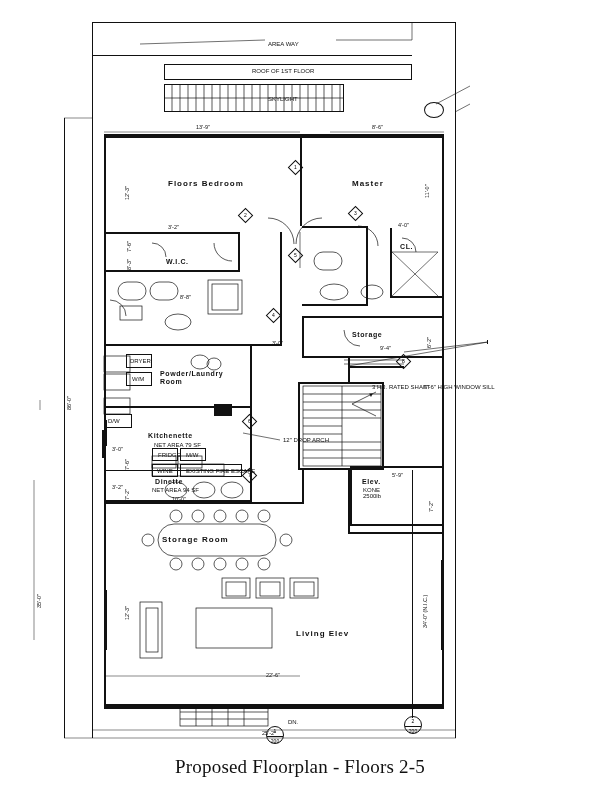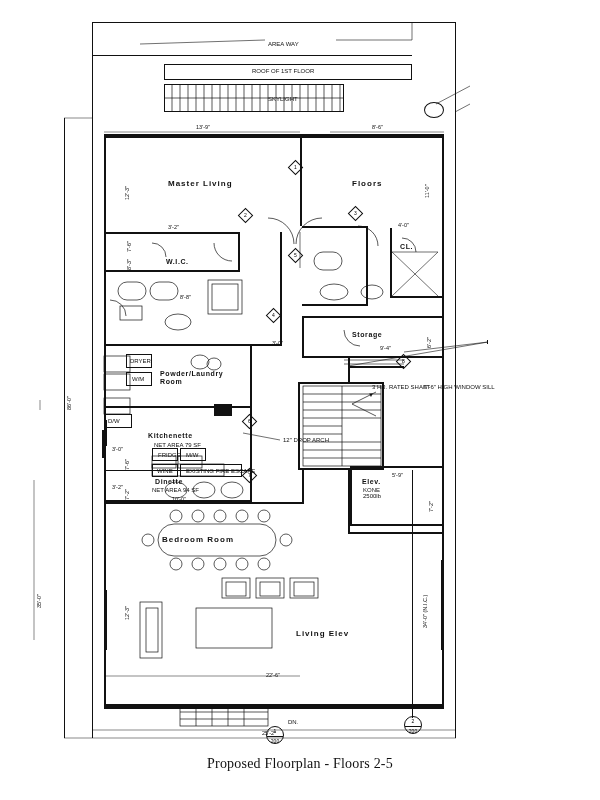--- a/index.html
+++ b/index.html
@@ -27,21 +27,21 @@
     width: 600px;
     height: 750px;
   }
   .caption {
     position: absolute;
     left: 0;
     top: 756px;
     width: 600px;
     text-align: center;
     font-family: "Liberation Serif", serif;
-    font-size: 14px;
+    font-size: 19px;
     letter-spacing: 0.2px;
     color: #111;
   }
   
   .ln {
     position: absolute;
     background: #111;
   }
   .wall {
     position: absolute;
@@ -372,31 +372,31 @@
     <div class="lbl" style="left:158px;top:452px;">FRIDGE</div>
     <div class="thinbox" style="left:180px;top:448px;width:26px;height:13px;"></div>
     <div class="lbl" style="left:186px;top:452px;">M/W</div>
     <div class="thinbox" style="left:152px;top:464px;width:26px;height:13px;"></div>
     <div class="lbl" style="left:157px;top:468px;">WINE</div>
     <div class="thinbox" style="left:180px;top:464px;width:62px;height:13px;"></div>
     <div class="lbl" style="left:186px;top:468px;">EXISTING FIRE ESCAPE</div>
 
     <div class="hatchwall" style="left:214px;top:404px;width:18px;height:12px;"></div>
 
-    <div class="room" style="left:168px;top:180px;">Master  Living</div>
-    <div class="room" style="left:352px;top:180px;">Floors</div>
+    <div class="room" style="left:168px;top:180px;">Floors  Bedroom</div>
+    <div class="room" style="left:352px;top:180px;">Master</div>
     <div class="room small" style="left:166px;top:258px;">W.I.C.</div>
     <div class="room small" style="left:400px;top:243px;">CL.</div>
     <div class="room small" style="left:352px;top:331px;">Storage</div>
     <div class="room small" style="left:160px;top:370px;">Powder/Laundry<br>Room</div>
     <div class="room small" style="left:148px;top:432px;">Kitchenette</div>
     <div class="lbl" style="left:154px;top:442px;">NET AREA 79 SF</div>
     <div class="room small" style="left:155px;top:478px;">Dinette</div>
     <div class="lbl" style="left:152px;top:487px;">NET AREA  94 SF</div>
-    <div class="room" style="left:162px;top:536px;">Bedroom  Room</div>
+    <div class="room" style="left:162px;top:536px;">Storage  Room</div>
     <div class="room" style="left:296px;top:630px;">Living  Elev</div>
     <div class="room small" style="left:362px;top:478px;">Elev.</div>
     <div class="lbl" style="left:363px;top:487px;">KONE<br>2500lb</div>
 
     <div class="lbl" style="left:283px;top:437px;">12" DROP ARCH</div>
     <div class="lbl" style="left:288px;top:719px;">DN.</div>
     <div class="lbl" style="left:372px;top:384px;">3 HR. RATED SHAFT</div>
     <div class="lbl" style="left:424px;top:384px;">5'-6" HIGH WINDOW SILL</div>
     <div class="lbl" style="left:350px;top:361px;"></div>
     <div class="lbl vert" style="left:288px;top:288px;"></div>

